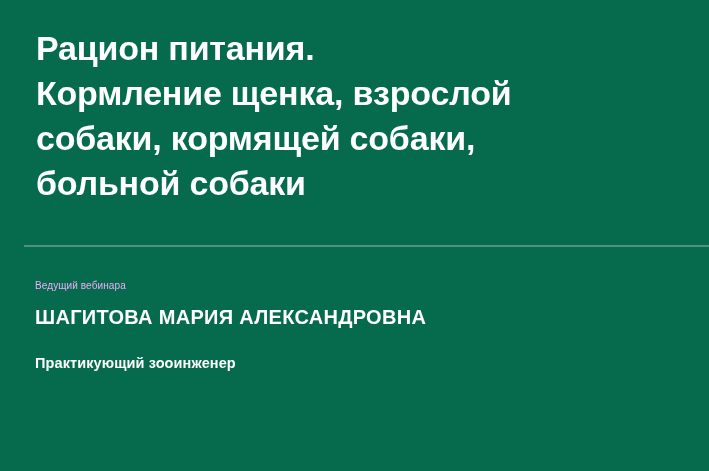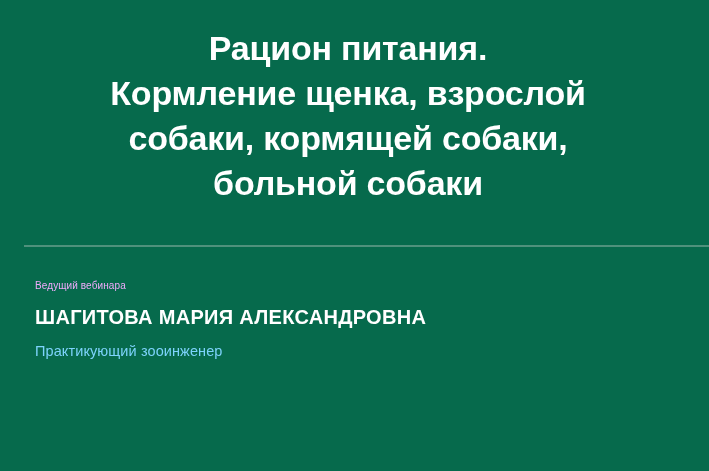--- a/index.html
+++ b/index.html
@@ -18,24 +18,23 @@
     position: relative;
     width: 709px;
     height: 471px;
     background: #066a4c;
     box-sizing: border-box;
   }
 
   
   .title-block {
     position: absolute;
-    left: 28px;
+    left: 36px;
     top: 26px;
     width: 640px;
-    text-align: center;
   }
 
   .slide-title {
     margin: 0;
     padding: 0;
     color: #ffffff;
     font-family: "Liberation Sans", sans-serif;
     font-size: 34px;
     font-weight: 700;
     line-height: 45px;
@@ -75,24 +74,24 @@
     margin-top: 11px;
     color: #ffffff;
     font-size: 20px;
     font-weight: 700;
     line-height: 21px;
     letter-spacing: 0.3px;
   }
 
   .presenter-occupation {
     display: block;
-    margin-top: 13px;
-    color: #7dd3fc;
+    margin-top: 25px;
+    color: #ffffff;
     font-size: 14.5px;
-    font-weight: 400;
+    font-weight: 700;
     line-height: 20px;
     letter-spacing: 0.1px;
   }
 </style>
 </head>
 <body>
 
 <div class="slide">
 
   <div class="title-block">

